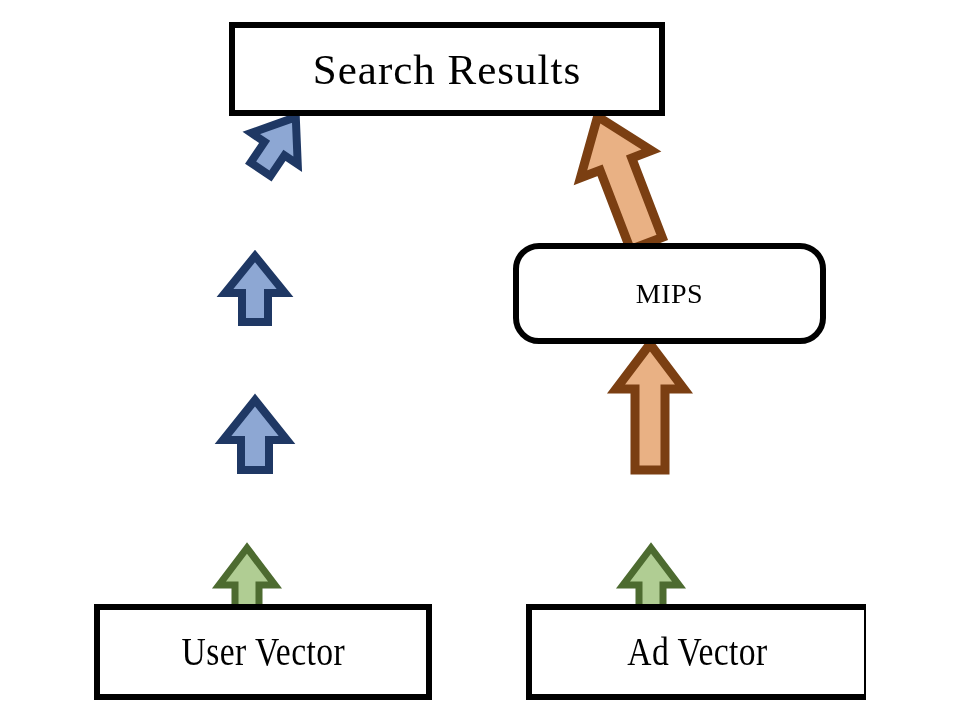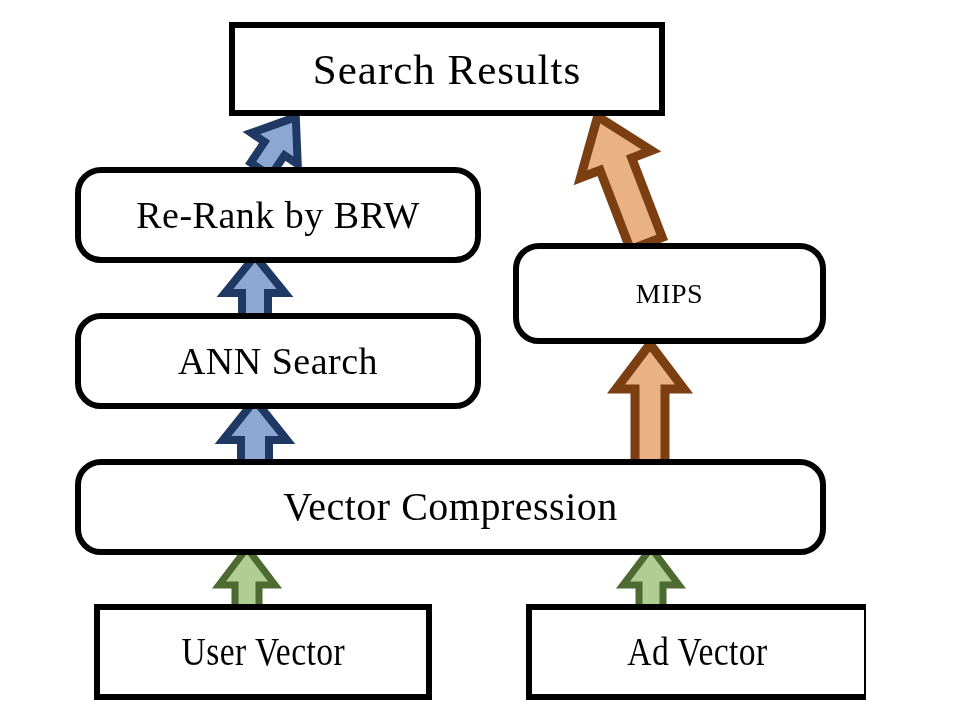--- a/index.html
+++ b/index.html
@@ -126,35 +126,26 @@
 
     <g transform="rotate(-21 622 180)">
       <polygon points="622,112 584,163 605,163 605,248 639,248 639,163 660,163" fill="#e9b184" stroke="#7b3f12" stroke-width="9" stroke-linejoin="miter"></polygon>
     </g>
   </svg>
 
   <div class="node sharp" id="node-search-results">
     <span class="node-label">Search Results</span>
   </div>
 
-  <div class="node rounded" id="node-rerank">
-    <span class="node-label">Re-Rank by BRW</span>
-  </div>
 
-  <div class="node rounded" id="node-ann">
-    <span class="node-label">ANN Search</span>
-  </div>
 
   <div class="node rounded" id="node-mips">
     <span class="node-label">MIPS</span>
   </div>
 
-  <div class="node rounded" id="node-vector-compression">
-    <span class="node-label">Vector Compression</span>
-  </div>
 
   <div class="node sharp" id="node-user-vector">
     <span class="node-label">User Vector</span>
   </div>
 
   <div class="node sharp" id="node-ad-vector">
     <span class="node-label">Ad Vector</span>
   </div>
 
 </div>

